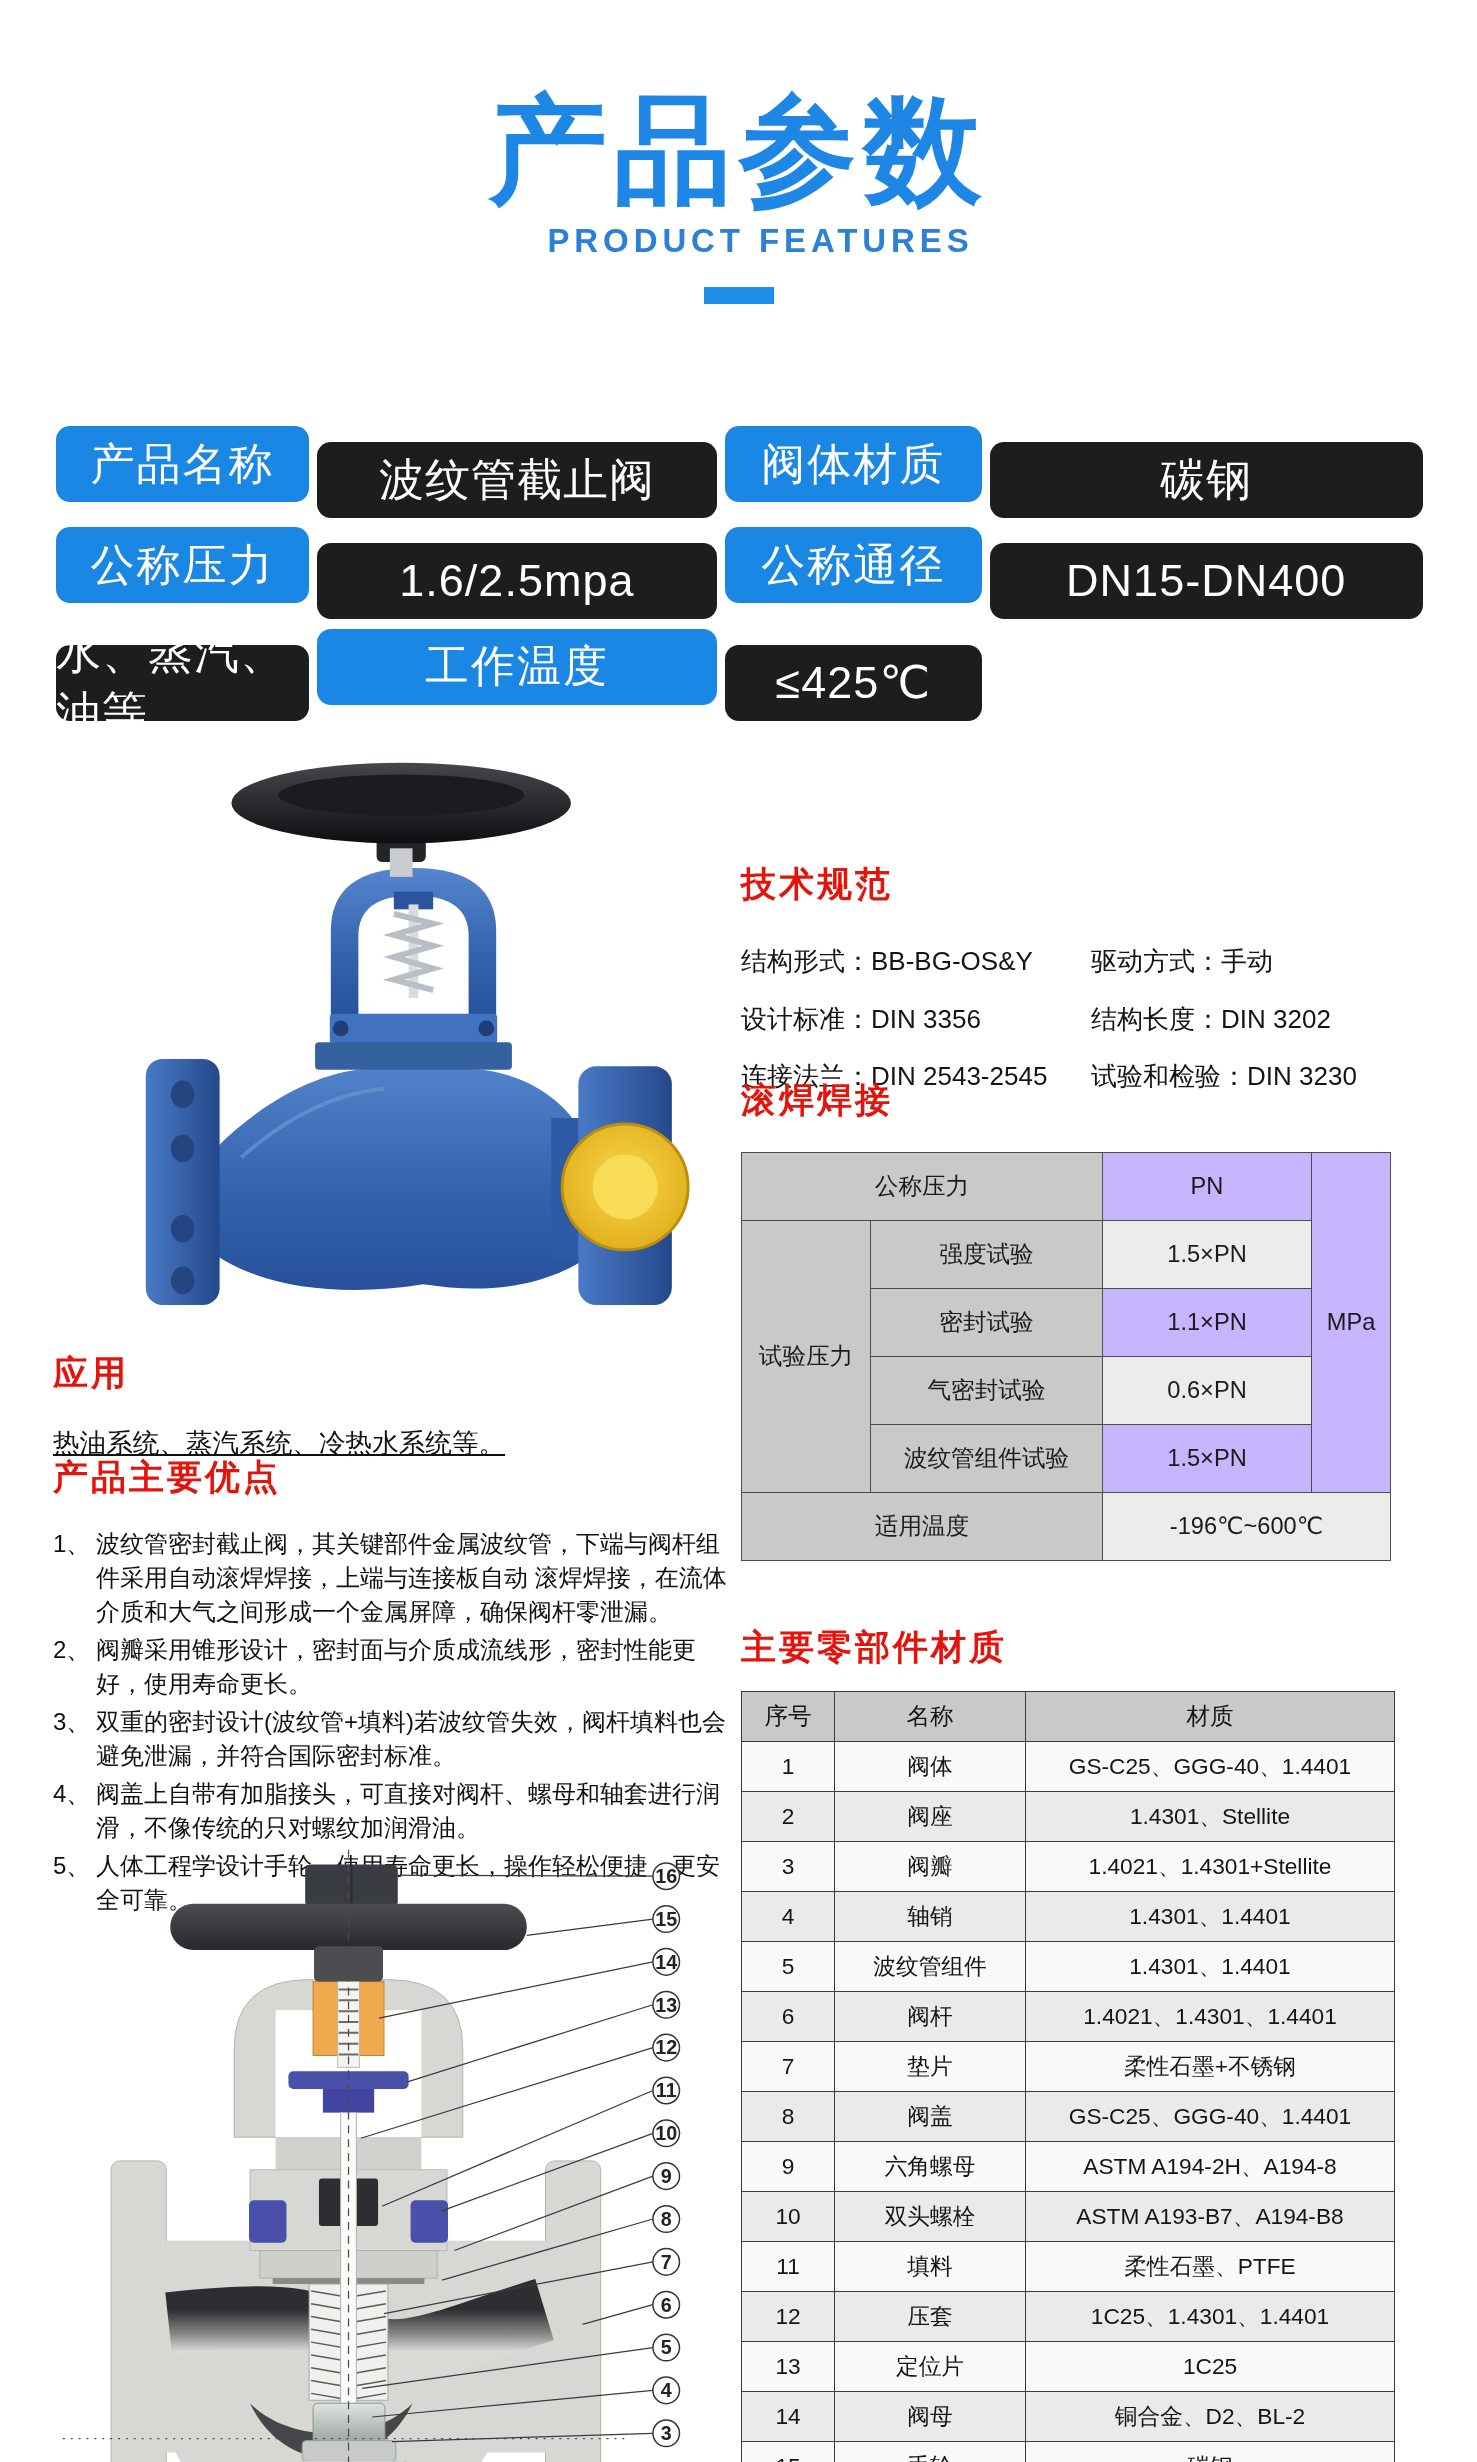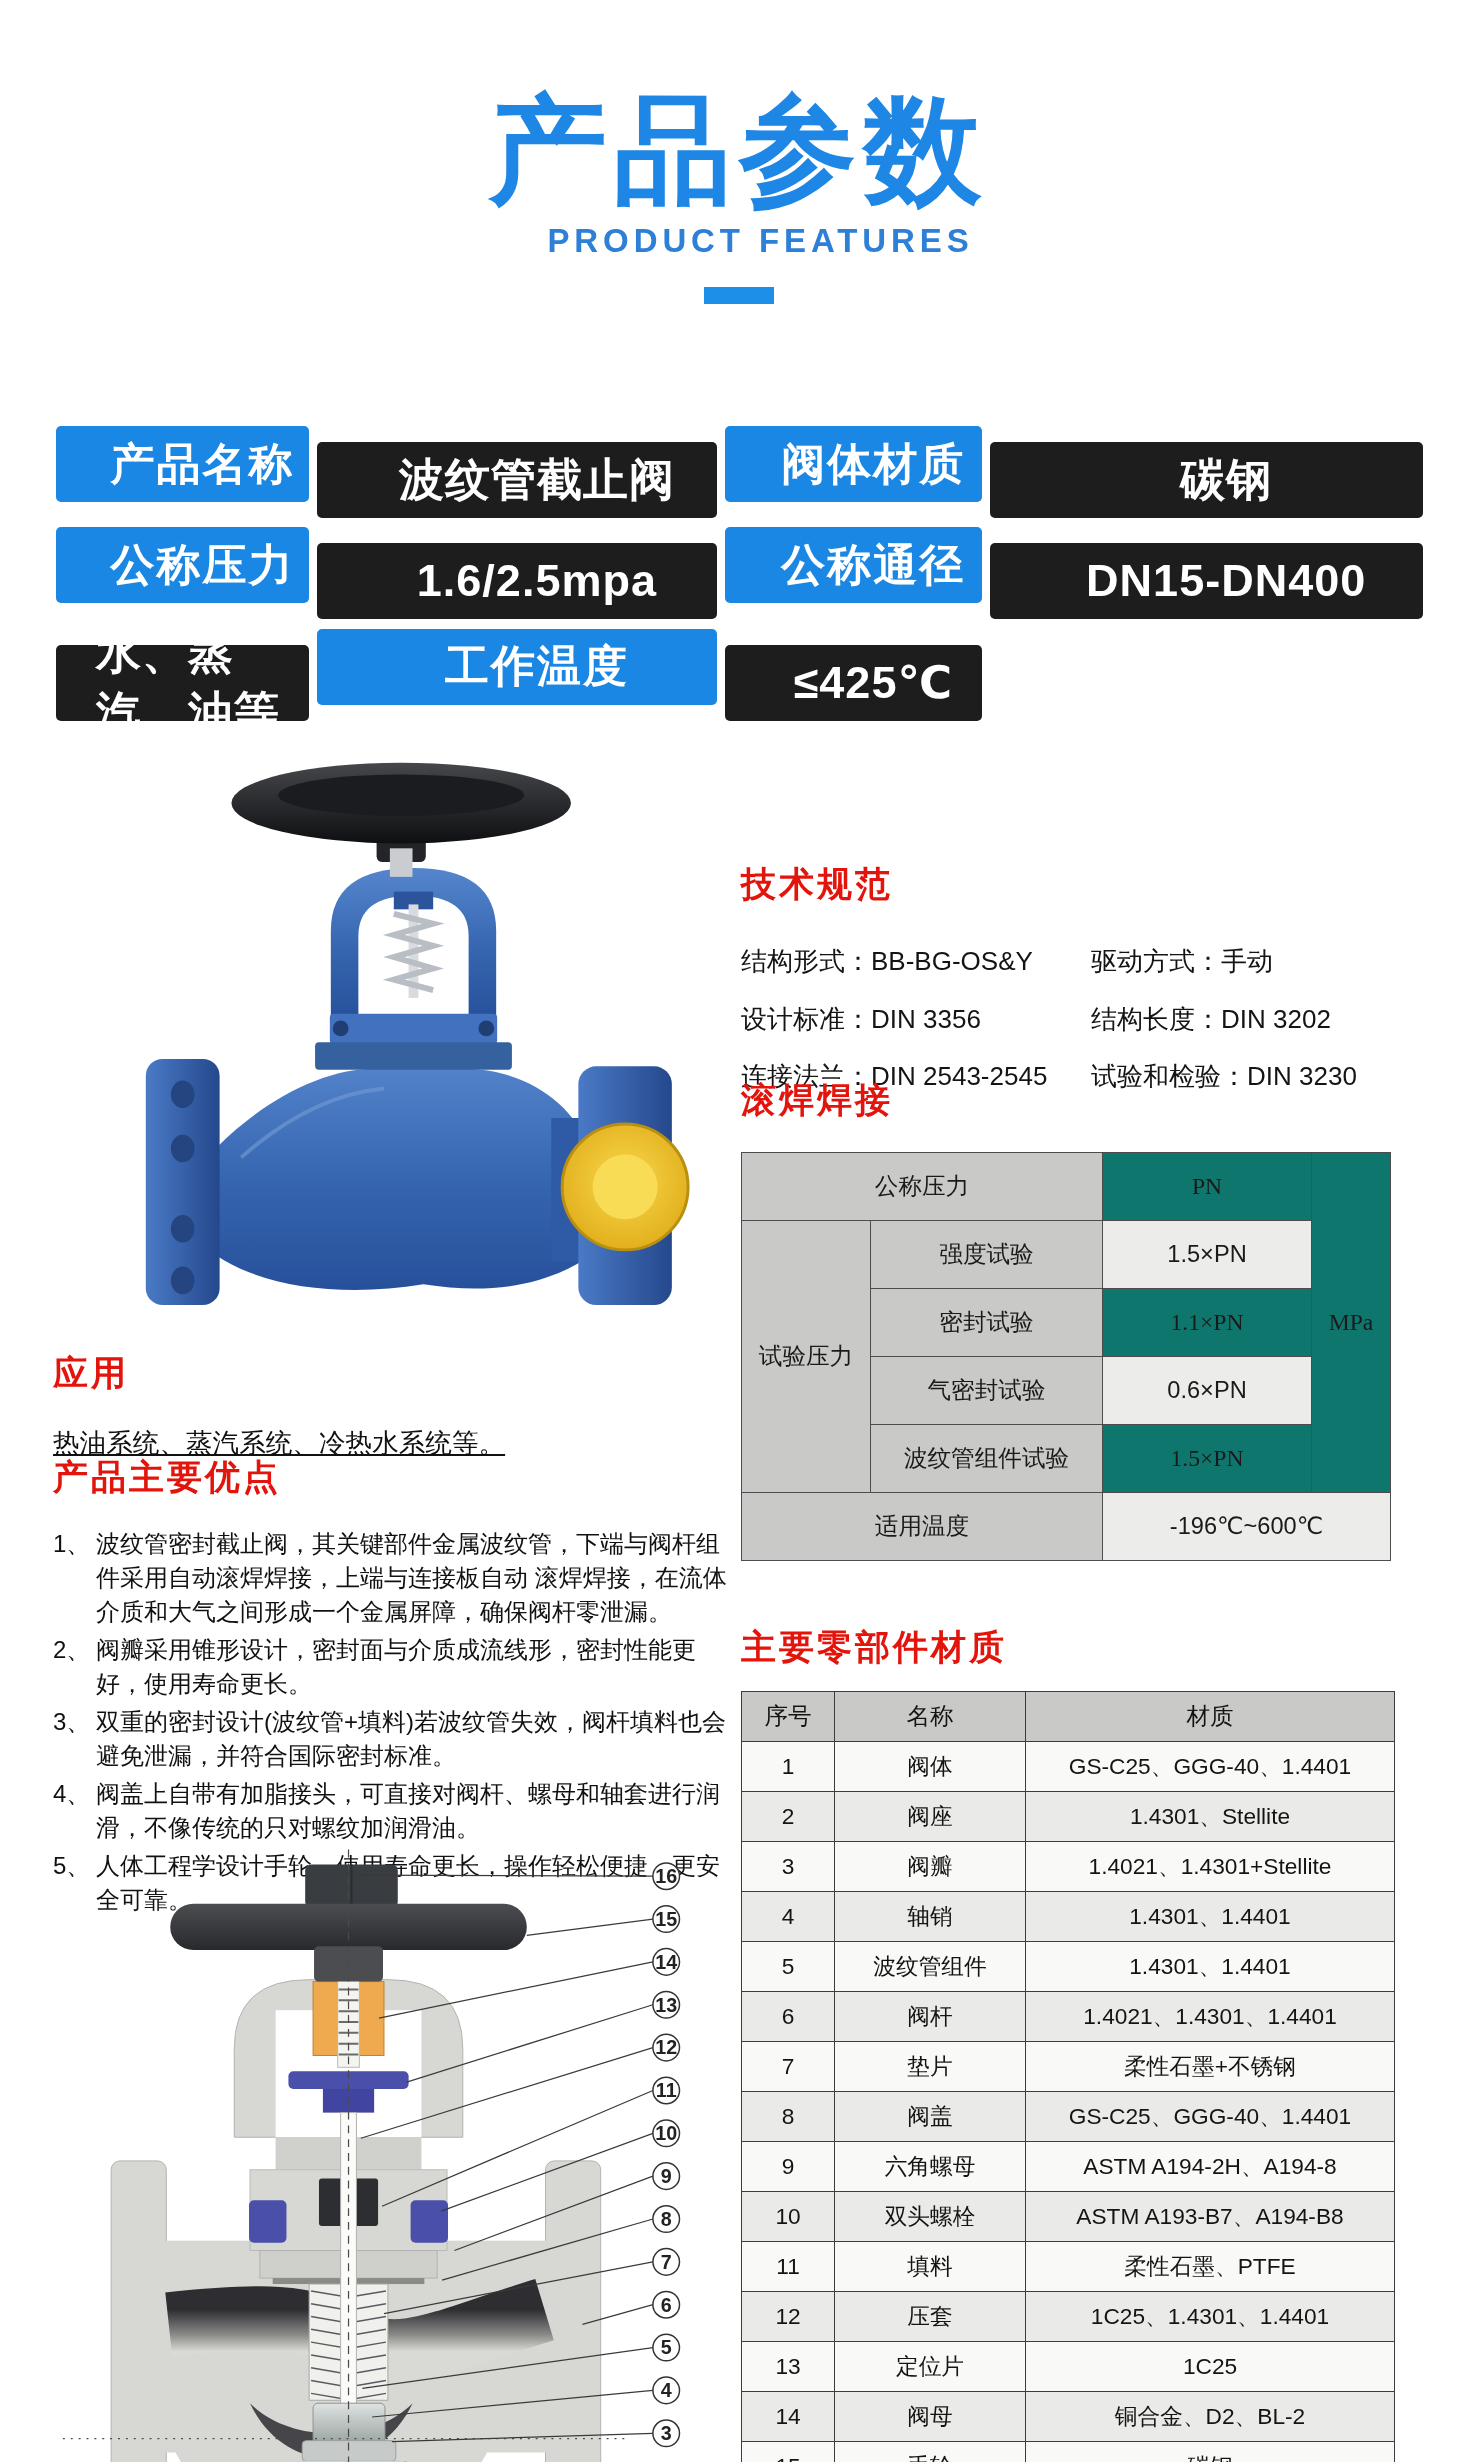--- a/index.html
+++ b/index.html
@@ -8,40 +8,40 @@
 
   
   .hdr{position:absolute;top:89px;left:0;width:100%;text-align:center;}
   .hdr-title{font-size:118px;font-weight:900;color:#1e86e4;letter-spacing:6.9px;line-height:1.05;}
   .hdr-sub{margin-top:8.9px;font-size:33px;font-weight:700;color:#2e7fd6;letter-spacing:4.9px;padding-left:44px;}
   .hdr-dash{width:70px;height:16.7px;background:#1e8fe8;margin:27.6px auto 0;}
 
   
   .spec{position:absolute;left:56px;top:426px;display:grid;
         grid-template-columns:253px 400px 257px 433px;column-gap:7.9px;row-gap:9.4px;}
-  .spec .c{height:76px;border-radius:5px;display:flex;align-items:center;justify-content:center;
-           font-weight:700;color:#fff;padding-left:40px;}
+  .spec .c{height:76px;border-radius:14px;display:flex;align-items:center;justify-content:center;
+           font-weight:400;color:#fff;}
   .spec .lbl{background:#1b87e4;font-size:44px;letter-spacing:2px;}
   .spec .val{background:#1d1d1d;font-size:45px;letter-spacing:1px;margin-top:16px;}
 
   
   .sec-title{font-size:35px;font-weight:800;color:#e3140b;letter-spacing:3px;}
 
   
   .tech{position:absolute;left:741px;top:861px;width:699px;}
   .tech-grid{margin-top:36px;display:grid;grid-template-columns:350px 345px;row-gap:22.7px;
              font-size:26px;color:#141414;}
   .tech-item{white-space:nowrap;}
 
   
   .perf{position:absolute;left:741px;top:1077px;width:655px;}
   .perf table{margin-top:27.6px;border-collapse:collapse;width:649px;table-layout:fixed;}
   .perf td{border:1.5px solid #4c4c4c;text-align:center;font-size:23.6px;color:#1a1a1a;height:67px;padding:0;}
   .gray{background:#c9c9c7;}
-  .w1{background:#0f766e;font-family:Liberation Serif, serif;}
+  .w1{background:#c4b5fd;}
   .w2{background:#ececea;}
 
   
   .app{position:absolute;left:53px;top:1350px;width:680px;}
   .app-text{margin-top:27.6px;font-size:26.6px;color:#111;text-decoration:underline;}
 
   
   .adv{position:absolute;left:53px;top:1454px;width:675px;}
   .adv-list{margin-top:25.6px;}
   .adv-item{display:flex;font-size:24px;line-height:1.42;color:#111;margin-bottom:3.9px;}

